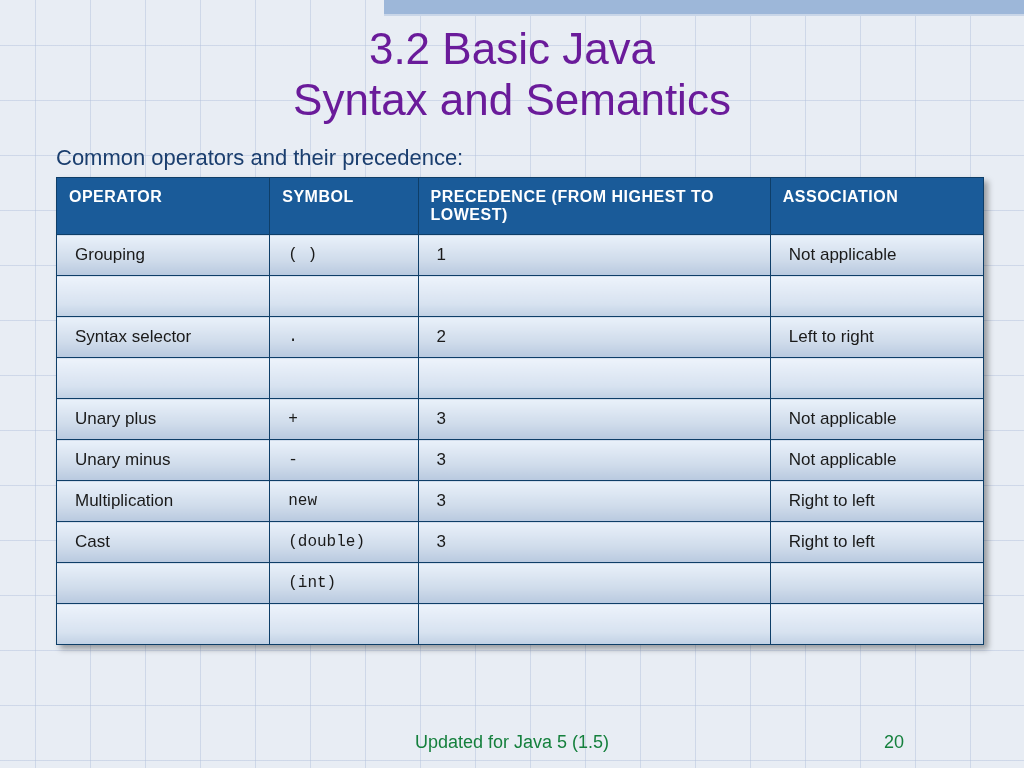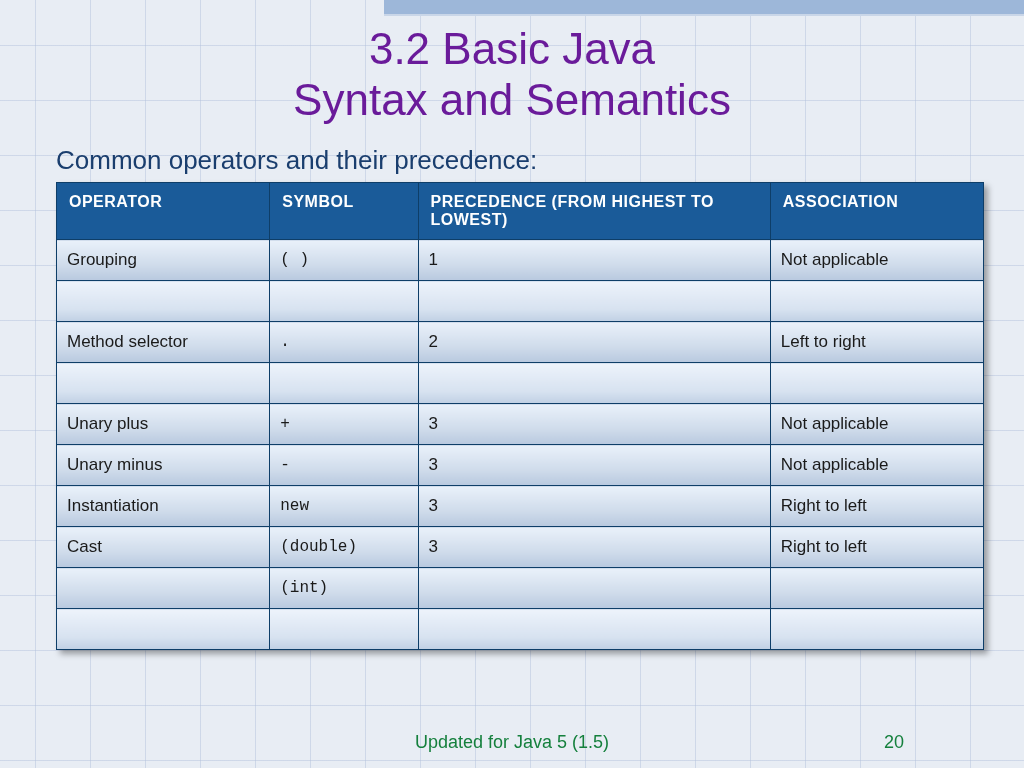--- a/index.html
+++ b/index.html
@@ -29,21 +29,21 @@
       text-align: center;
     }
     .title-block h1 {
       font-size: 44px;
       font-weight: 400;
       color: #6a1b9a;
       line-height: 1.15;
       font-family: "Trebuchet MS", Verdana, sans-serif;
     }
     .subtitle {
-      font-size: 26px;
+      font-size: 22px;
       color: #1a3e6e;
       padding: 0 0 6px 56px;
       font-family: "Trebuchet MS", Verdana, sans-serif;
     }
     .table-wrap {
       margin: 0 40px 0 56px;
       box-shadow: 4px 4px 6px rgba(0,0,0,0.35);
       background: #fff;
     }
     table {
@@ -59,21 +59,21 @@
       letter-spacing: 0.5px;
       text-align: left;
       padding: 10px 12px;
       border: 1px solid #0e3e68;
       vertical-align: top;
       font-family: Arial, sans-serif;
     }
     tbody td {
       font-size: 17px;
       color: #1a1a1a;
-      padding: 6px 10px;
+      padding: 6px 18px;
       border: 1px solid #0e3e68;
       height: 41px;
       vertical-align: middle;
       background: linear-gradient(to bottom, #e9f1fa 0%, #d0dceb 60%, #b8c9df 100%);
     }
     tbody tr.blank td {
       background: linear-gradient(to bottom, #edf3fb 0%, #d7e2f0 70%, #c0d0e4 100%);
     }
     tbody td.mono {
       font-family: "Courier New", monospace;
@@ -139,21 +139,21 @@
           <td>1</td>
           <td>Not applicable</td>
         </tr>
         <tr class="blank">
           <td></td>
           <td class="mono"></td>
           <td></td>
           <td></td>
         </tr>
         <tr>
-          <td>Method selector</td>
+          <td>Syntax selector</td>
           <td class="mono">.</td>
           <td>2</td>
           <td>Left to right</td>
         </tr>
         <tr class="blank">
           <td></td>
           <td class="mono"></td>
           <td></td>
           <td></td>
         </tr>
@@ -163,21 +163,21 @@
           <td>3</td>
           <td>Not applicable</td>
         </tr>
         <tr>
           <td>Unary minus</td>
           <td class="mono">-</td>
           <td>3</td>
           <td>Not applicable</td>
         </tr>
         <tr>
-          <td>Instantiation</td>
+          <td>Multiplication</td>
           <td class="mono">new</td>
           <td>3</td>
           <td>Right to left</td>
         </tr>
         <tr>
           <td>Cast</td>
           <td class="mono">(double)</td>
           <td>3</td>
           <td>Right to left</td>
         </tr>

